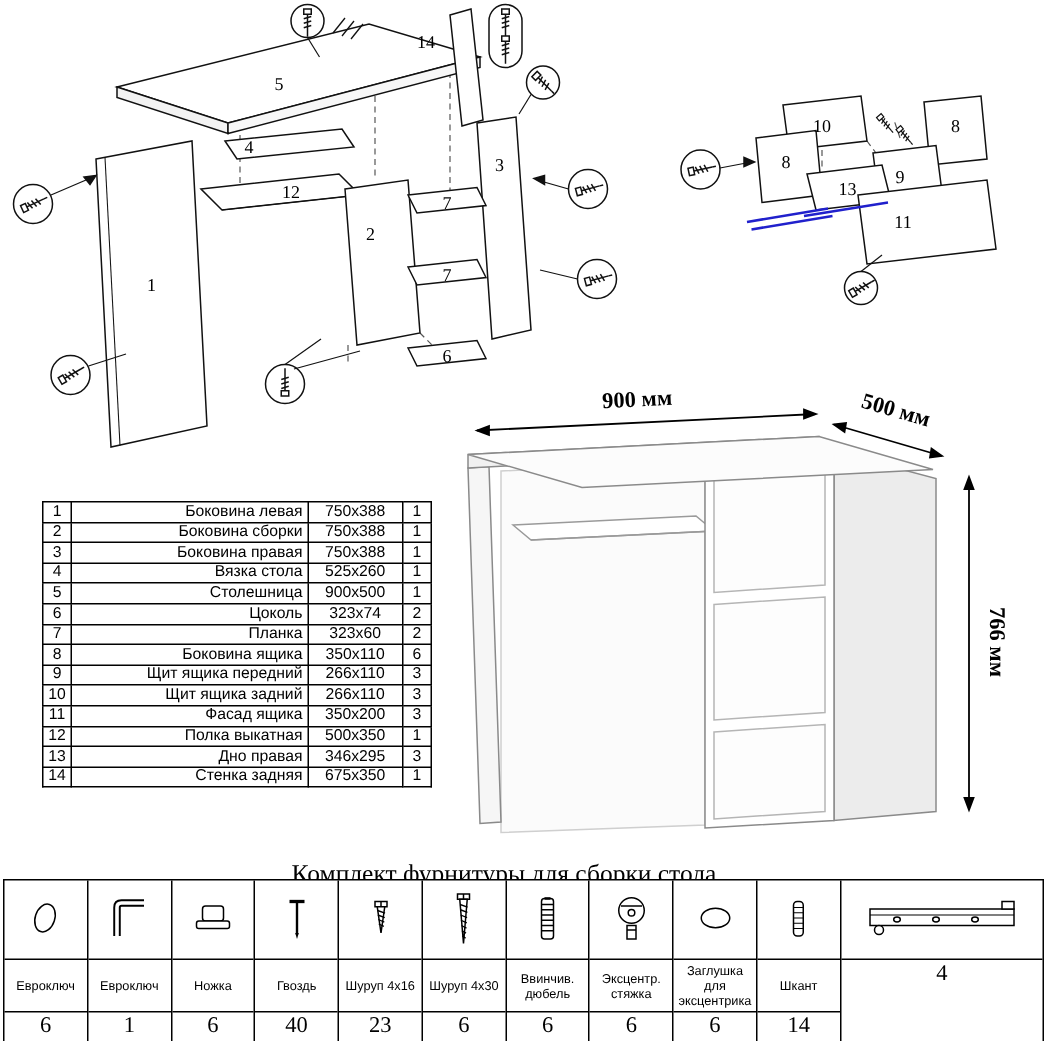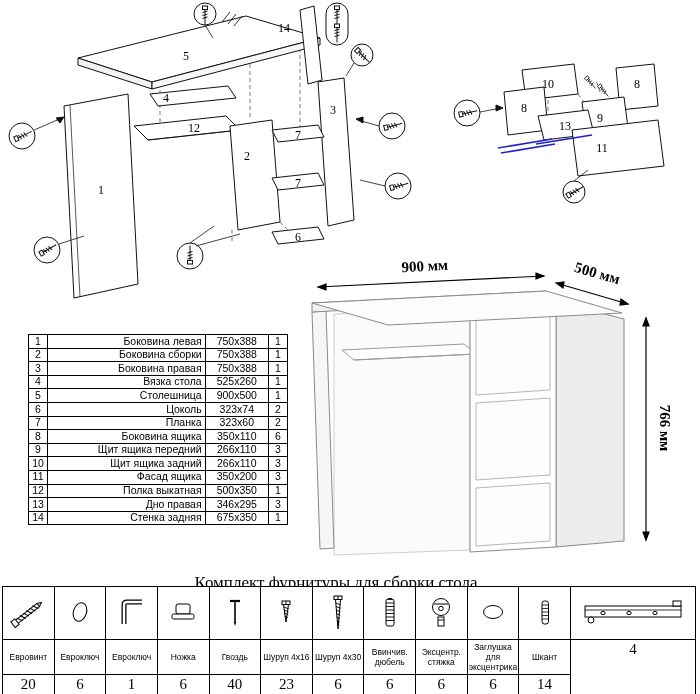--- a/index.html
+++ b/index.html
@@ -318,35 +318,20 @@
           <td class="c-size">675x350</td>
           <td class="c-qty">1</td>
         </tr>
       </tbody>
   </table>
 
   <div class="hw-title">Комплект фурнитуры для сборки стола</div>
 
   <div class="hw-table">
 
-      <div class="hw-col">
-        <div class="hw-icon">
-    <svg width="44" height="46" viewBox="0 0 44 46">
-      <g transform="rotate(-38 22 23)" stroke="#000" stroke-width="1" fill="#fff">
-        <rect x="3" y="19.5" width="5" height="7"></rect>
-        <line x1="8" y1="21" x2="35" y2="21"></line>
-        <line x1="8" y1="25" x2="35" y2="25"></line>
-        <polygon points="35,21 39,23 35,25"></polygon>
-        <path d="M10 20 l3 6 M14 20 l3 6 M18 20 l3 6 M22 20 l3 6 M26 20 l3 6 M30 20 l3 6" fill="none"></path>
-      </g>
-    </svg>
-  </div>
-        <div class="hw-name">Евровинт</div>
-        <div class="hw-qty">20</div>
-      </div>
 
       <div class="hw-col">
         <div class="hw-icon">
     <svg width="44" height="46" viewBox="0 0 44 46">
       <ellipse cx="22" cy="22" rx="6.5" ry="9.5" transform="rotate(18 22 22)" fill="#fff" stroke="#000" stroke-width="1"></ellipse>
     </svg>
   </div>
         <div class="hw-name">Евроключ</div>
         <div class="hw-qty">6</div>
       </div>

